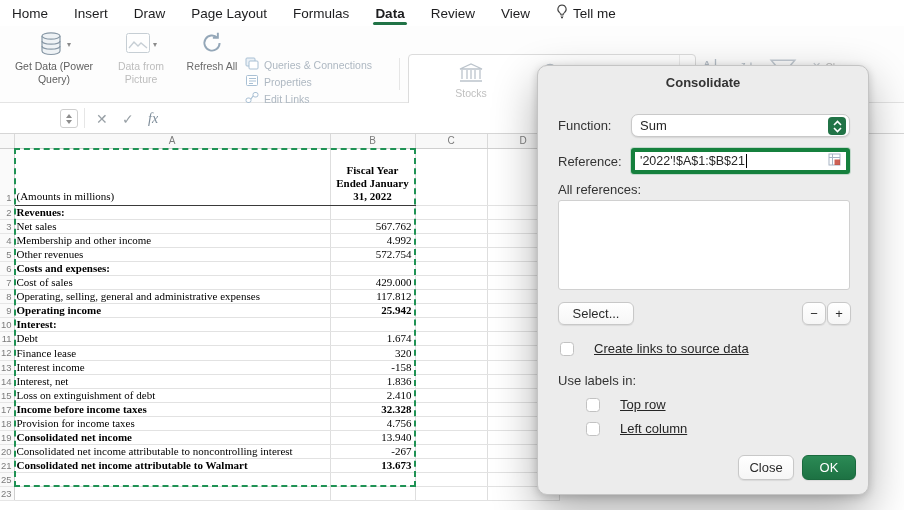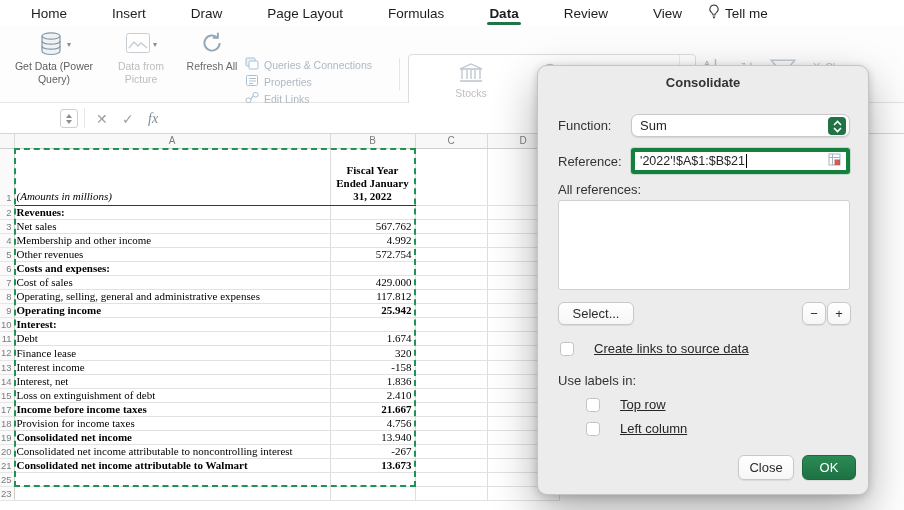--- a/index.html
+++ b/index.html
@@ -2,21 +2,21 @@
 <html><head>
 <meta charset="utf-8">
 <style>
   * { margin:0; padding:0; box-sizing:border-box; }
   html,body { width:904px; height:510px; overflow:hidden; background:#fff;
     font-family:"Liberation Sans",sans-serif; position:relative; }
 
   
   .menubar { position:absolute; top:0; left:0; right:0; height:26px; background:#fff;
     display:flex; align-items:center; padding-left:12px; gap:26px; font-size:13.5px; color:#1d1d1f; z-index:5; }
-  .menutab { position:relative; white-space:nowrap; cursor:default;margin-left:19px; }
+  .menutab { position:relative; white-space:nowrap; cursor:default; }
   .menutab.active { font-weight:700; }
   .menutab.active::after { content:""; position:absolute; left:-2px; right:-2px; bottom:-4px;
     height:3px; background:#217346; border-radius:2px; }
   .tellme { display:flex; align-items:center; gap:5px; }
 
   
   .ribbon { position:absolute; top:26px; left:0; right:0; height:77px; background:#fdfdfd;
     border-bottom:1px solid #e4e4e4; z-index:1; }
   .rbtn { position:absolute; text-align:center; font-size:10.5px; color:#5f5f5f; line-height:1.2; }
   .rbtn .iconrow { display:flex; align-items:flex-start; justify-content:center; gap:2px; height:30px; }
@@ -50,21 +50,21 @@
     border-right:1px solid #d9d9d9; border-bottom:1px solid #cfcfcf; text-align:center; }
   td.rownum { background:#fafafa; color:#7c7c7c; font-size:9.5px; text-align:right; padding-right:2px;
     border-right:1px solid #cfcfcf; border-bottom:1px solid #e6e6e6; }
   td.cell { border-right:1px solid #dedede; border-bottom:1px solid #e2e2e2;
     font-family:"Liberation Serif",serif; font-size:11px; color:#000; line-height:1.18; }
   tr.r1 { height:57px; }
   tr.rn { height:14.1px; }
   .cA { padding-left:2px; white-space:nowrap; overflow:hidden; }
   .cB { text-align:right; padding-right:3px; }
   .b  { font-weight:700; }
-  .a1 { font-style:italic; vertical-align:bottom; padding-bottom:2px; border-bottom:1px solid #3a3a3a !important; }
+  .a1 { vertical-align:bottom; padding-bottom:2px; border-bottom:1px solid #3a3a3a !important; }
   .b1 { font-weight:700; text-align:center; vertical-align:bottom; padding:2px 3px 2px;
     border-bottom:1px solid #3a3a3a !important; white-space:normal; }
   td.rb1 { vertical-align:bottom; padding-bottom:2px; }
   .ants { position:absolute; left:14px; top:14px; width:402px; height:339px;
     border:2px dashed #1f9254; pointer-events:none; z-index:3; }
 
   
   .dialog { position:absolute; left:537px; top:65px; width:332px; height:430px; background:#ececec;
     border:1px solid #c4c4c4; border-radius:10px; z-index:30; font-size:13px; color:#262626;
     box-shadow:0 18px 45px rgba(0,0,0,.32), 0 2px 8px rgba(0,0,0,.18); }
@@ -386,21 +386,21 @@
         <tr class="rn">
           <td class="rownum">15</td>
           <td class="cell cA">Loss on extinguishment of debt</td>
           <td class="cell cB">2.410</td>
           <td class="cell"></td>
           <td class="cell"></td>
         </tr>
         <tr class="rn">
           <td class="rownum">17</td>
           <td class="cell cA b">Income before income taxes</td>
-          <td class="cell cB b">21.667</td>
+          <td class="cell cB b">32.328</td>
           <td class="cell"></td>
           <td class="cell"></td>
         </tr>
         <tr class="rn">
           <td class="rownum">18</td>
           <td class="cell cA">Provision for income taxes</td>
           <td class="cell cB">4.756</td>
           <td class="cell"></td>
           <td class="cell"></td>
         </tr>

